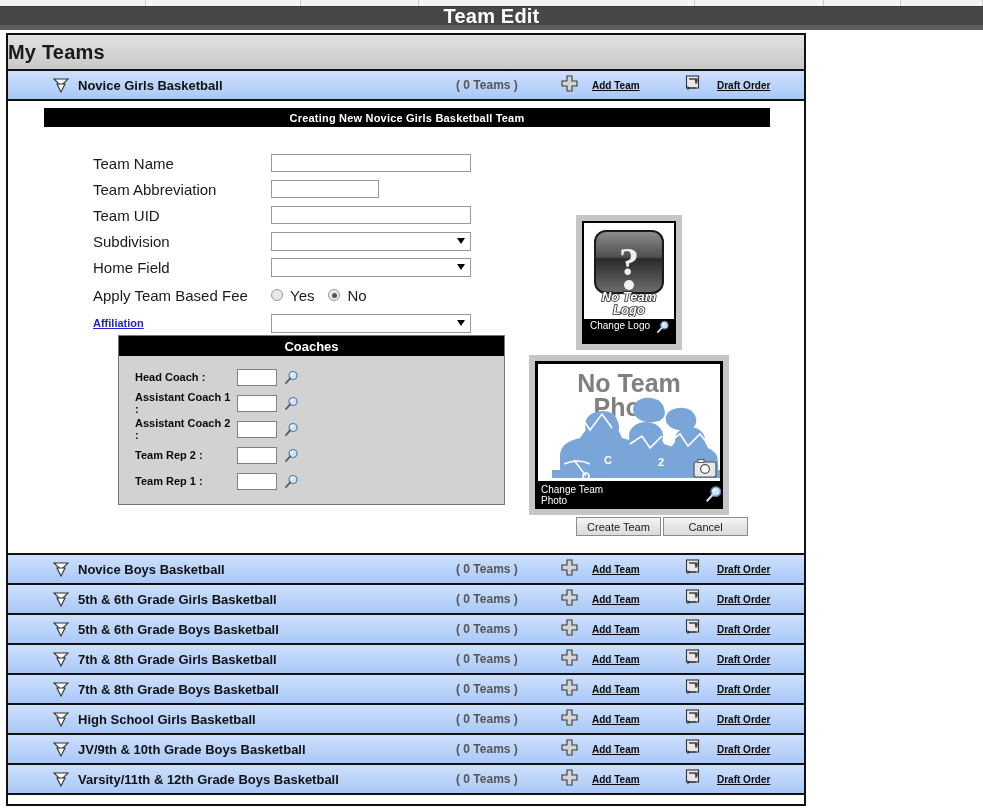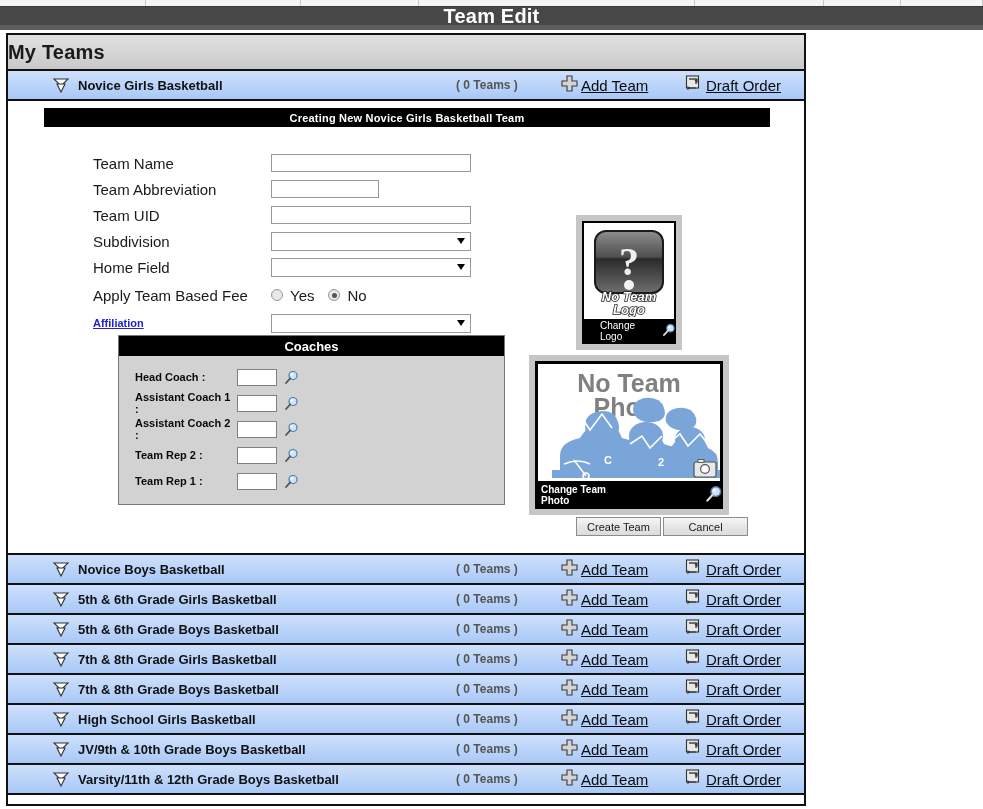--- a/index.html
+++ b/index.html
@@ -132,25 +132,25 @@
     display: flex;
     align-items: center;
   }
   .division-row .draft-order {
     position: absolute;
     left: 677px;
     display: flex;
     align-items: center;
   }
   .action-label {
-    font-size: 15px;
-    font-weight: normal;
+    font-size: 10px;
+    font-weight: bold;
     color: #0a0a0a;
     text-decoration: underline;
-    margin-left: 3px;
+    margin-left: 14px;
     white-space: nowrap;
     cursor: pointer;
   }
 
   
   #form-panel {
     position: relative;
     background: #ffffff;
     border-bottom: 2px solid #111111;
     padding-bottom: 8px;
@@ -323,24 +323,23 @@
     align-items: center;
     justify-content: center;
     overflow: hidden;
   }
   #logo-caption {
     position: absolute;
     bottom: 2px; left: 0;
     width: 94px;
     height: 22px;
     display: flex;
-    align-items: center;
     color: #ffffff;
     font-size: 10px;
-    padding-left: 18px;
+    padding-left: 8px;
     box-sizing: border-box;
     cursor: pointer;
   }
 
   
   #photo-box {
     position: absolute;
     top: 247px;
     left: 521px;
     width: 200px;
@@ -367,21 +366,20 @@
     bottom: 2px; left: 0;
     width: 188px;
     height: 24px;
     display: flex;
     align-items: center;
     color: #ffffff;
     font-size: 10px;
     padding-left: 6px;
     box-sizing: border-box;
     cursor: pointer;
-    font-weight: bold;
   }
 
   
   #form-buttons {
     position: absolute;
     top: 409px;
     left: 568px;
     display: flex;
     gap: 2px;
   }

